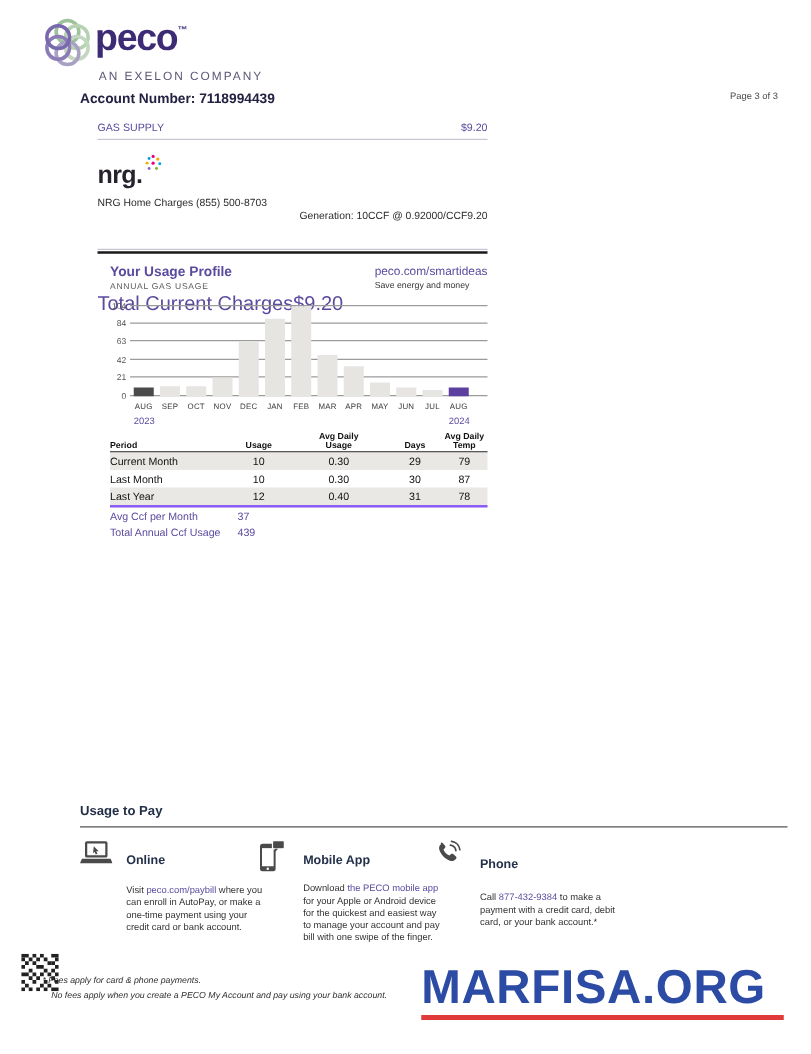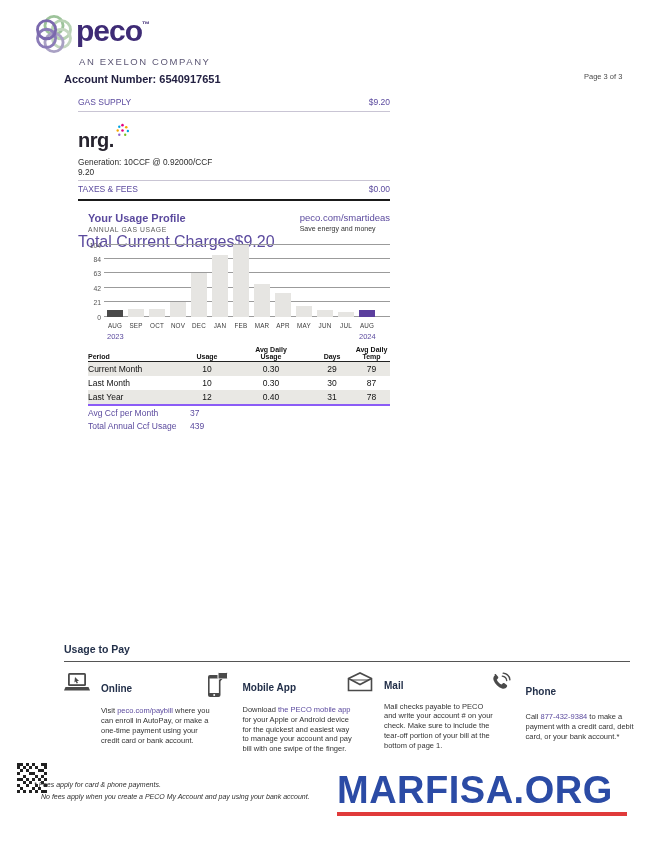--- a/index.html
+++ b/index.html
@@ -19,21 +19,21 @@
   .page-ind{position:absolute;left:584px;top:72px;font-size:7.5px;color:#4a4a4a;}
 
   
   .bill{position:absolute;left:78px;top:94px;width:312px;}
   .chg-row{display:flex;justify-content:space-between;font-size:8.5px;color:var(--purple);padding:3px 0 4px;}
   .rule{border-top:1px solid #c9c5d4;}
   .nrg{margin-top:18px;position:relative;height:28px;}
   .nrg-text{font-size:20px;font-weight:800;color:#26232e;letter-spacing:-0.5px;line-height:1;}
   .nrg-spark{position:absolute;left:37px;top:-7px;}
   .supplier{font-size:8.3px;color:var(--ink);line-height:1.2;}
-  .supplier-amt-row{display:flex;justify-content:flex-end;font-size:8.3px;color:var(--ink);line-height:1.2;margin-bottom:2px;flex-direction:column;}
+  .supplier-amt-row{display:flex;justify-content:flex-end;font-size:8.3px;color:var(--ink);line-height:1.2;margin-bottom:21px;}
   .thick{border-top:2px solid #1a1a1a;margin-top:1px;}
   .total-row{display:flex;justify-content:flex-start;font-size:16px;color:var(--purple);padding:7px 0;margin-top:25px;}
 
   
   .usage-head{position:absolute;left:88px;top:212px;width:302px;display:flex;justify-content:space-between;}
   .up-title{font-size:11px;font-weight:bold;color:var(--purple);}
   .up-sub{font-size:6.8px;color:#5a5a5a;letter-spacing:.6px;margin-top:2px;}
   .up-link{font-size:9.5px;color:var(--purple);}
   .up-promo{font-size:7px;color:#333;margin-top:2px;}
 
@@ -100,21 +100,21 @@
       <circle cx="22" cy="13" r="9.5" stroke="#9dc39a" stroke-width="3"></circle>
       <circle cx="29.8" cy="17.5" r="9.5" stroke="#b7d2b3" stroke-width="3"></circle>
       <circle cx="29.8" cy="26.5" r="9.5" stroke="#c3d6bf" stroke-width="3"></circle>
       <circle cx="22" cy="31" r="9.5" stroke="#a9a1c4" stroke-width="3"></circle>
       <circle cx="14.2" cy="26.5" r="9.5" stroke="#8b7cb8" stroke-width="3"></circle>
       <circle cx="14.2" cy="17.5" r="9.5" stroke="#7a68ad" stroke-width="3"></circle>
     </svg>
   </span>
   <div class="logo-text"><span>peco</span><span class="logo-tm">™</span></div>
   <div class="logo-sub">AN EXELON COMPANY</div>
-  <div class="account"><span>Account Number:</span> <span>6540917651</span></div>
+  <div class="account"><span>Account Number:</span> <span>7118994439</span></div>
   <div class="page-ind">Page 3 of 3</div>
 
   <div class="bill">
     <div class="chg-row">
       <span>GAS SUPPLY</span>
       <span>$9.20</span>
     </div>
     <div class="rule"></div>
     <div class="nrg">
       <span class="nrg-text">nrg.</span>
@@ -124,29 +124,26 @@
             <circle cx="10.5" cy="4" r="1.2" fill="#f5a800"></circle>
           <circle cx="12" cy="7.5" r="1.1" fill="#00a3e0"></circle>
             <circle cx="9.5" cy="11" r="1.1" fill="#78be20"></circle>
           <circle cx="4" cy="11" r="1.1" fill="#9063cd"></circle>
             <circle cx="2.5" cy="7" r="1.1" fill="#f5a800"></circle>
           <circle cx="4" cy="3.5" r="1.1" fill="#00a3e0"></circle>
             <circle cx="7" cy="7" r="1.2" fill="#e5007d"></circle>
         </svg>
       </span>
     </div>
+    <div class="supplier">NRG Home Charges (855) 500-8703</div>
     <div class="supplier-amt-row">
       <span>Generation: 10CCF @ 0.92000/CCF</span>
       <span>9.20</span>
     </div>
     <div class="rule"></div>
-    <div class="chg-row">
-      <span>TAXES &amp; FEES</span>
-      <span>$0.00</span>
-    </div>
     <div class="thick"></div>
     <div class="total-row">
       <span>Total Current Charges</span>
       <span>$9.20</span>
     </div>
   </div>
 
   <div class="usage-head">
     <div>
       <div class="up-title">Your Usage Profile</div>
@@ -303,31 +300,20 @@
       <svg width="22" height="27" viewBox="0 0 22 27">
         <rect x="2" y="3" width="12.5" height="22" rx="2" fill="#4a4a4a"></rect>
         <rect x="3.6" y="6.5" width="9.3" height="14.5" fill="#fff"></rect>
         <circle cx="8.2" cy="23" r="1" fill="#fff"></circle>
         <rect x="12" y="0.5" width="9.5" height="6.5" rx="1" fill="#4a4a4a" stroke="#fff" stroke-width="1"></rect>
         <path d="M14 7 l0 2.5 2.5 -2.5 Z" fill="#4a4a4a"></path>
       </svg>
     </span>
         <div class="m-title">Mobile App</div>
         <div class="m-body">Download <span class="m-link">the PECO mobile app</span> for your Apple or Android device for the quickest and easiest way to manage your account and pay bill with one swipe of the finger.</div>
-      </div>
-      <div class="method">
-        <span class="m-icon">
-      <svg width="26" height="20" viewBox="0 0 26 20" fill="none">
-        <path d="M1.5 6.5 L13 1 L24.5 6.5 V18.5 H1.5 Z" stroke="#4a4a4a" stroke-width="1.6"></path>
-        <path d="M1.5 6.5 L13 12.5 L24.5 6.5" stroke="#4a4a4a" stroke-width="1.6"></path>
-        <path d="M4 8 h18" stroke="#4a4a4a" stroke-width="1"></path>
-      </svg>
-    </span>
-        <div class="m-title">Mail</div>
-        <div class="m-body">Mail checks payable to PECO and write your account # on your check. Make sure to include the tear-off portion of your bill at the bottom of page 1.</div>
       </div>
       <div class="method">
         <span class="m-icon">
       <svg width="22" height="22" viewBox="0 0 24 24" fill="none">
         <path d="M6.2 2.3c.5-.3 1.2-.2 1.6.3l2.1 2.5c.4.5.4 1.2 0 1.7L8.5 8.4c.9 2.2 2.9 4.2 5.1 5.1l1.6-1.3c.5-.4 1.2-.4 1.7 0l2.5 2.1c.5.4.6 1.1.3 1.6-1.1 2-3.4 3-5.5 2.2-4.2-1.6-7.6-5-9.2-9.2-.8-2.1.1-4.5 1.2-4.9z" fill="#4a4a4a"></path>
         <path d="M14.5 4.5 c2.5 .3 4.5 2.3 4.8 4.8" stroke="#4a4a4a" stroke-width="1.5" stroke-linecap="round"></path>
         <path d="M15.5 1.2 c3.8 .5 6.8 3.5 7.3 7.3" stroke="#4a4a4a" stroke-width="1.5" stroke-linecap="round"></path>
       </svg>
     </span>
         <div class="m-title">Phone</div>

